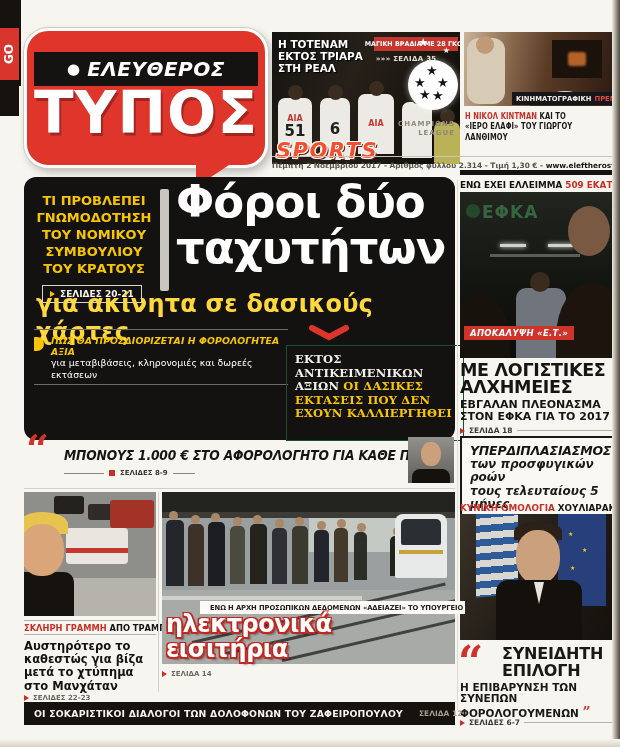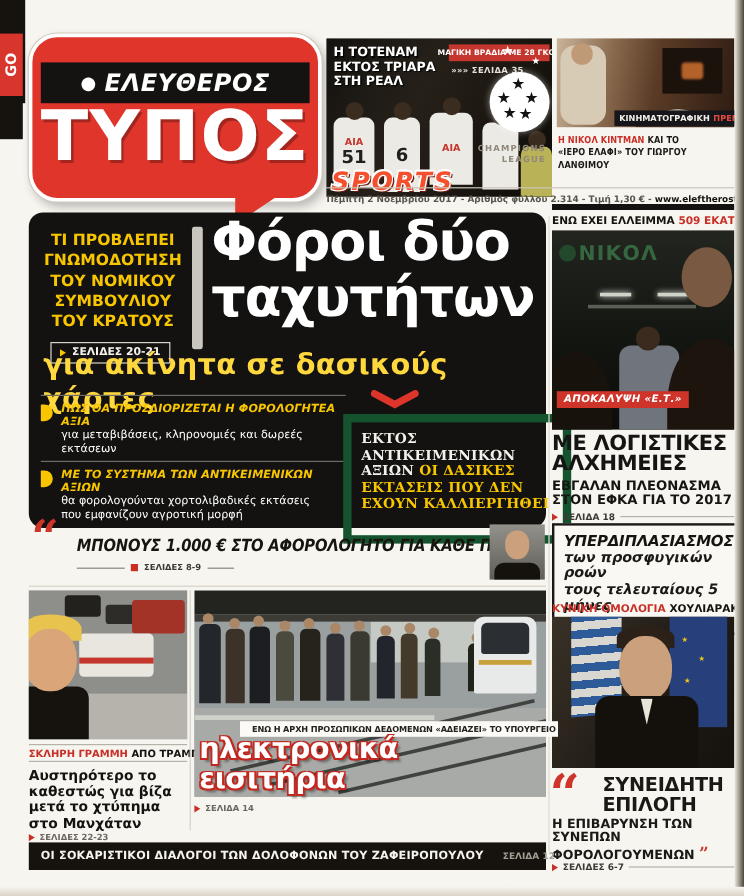--- a/index.html
+++ b/index.html
@@ -68,21 +68,21 @@
   .lead-bar{position:absolute;left:136px;top:12px;width:9px;height:102px;background:#c9c6bf;border-radius:2px}
   .lead-h1{position:absolute;left:152px;top:2px;width:278px;color:#fff;font-size:45px;font-weight:900;line-height:1.02;letter-spacing:-1px}
   .lead-sub{position:absolute;left:12px;top:113px;width:416px;color:#ffd83d;font-size:24px;font-weight:600;letter-spacing:.2px}
   .lead-bullets{position:absolute;left:10px;top:148px;width:254px}
   .lb-rule{height:1px;background:#6e6c66;margin:4px 0 5px}
   .lb-item{display:flex;gap:7px;margin-bottom:3px}
   .blt{flex:none;margin-top:2px;width:10px;height:14px;background:#f7c600;border-radius:1px 12px 12px 1px}
   .lb-head{color:#f7c600;font-style:italic;font-weight:800;font-size:9.3px;letter-spacing:.1px}
   .lb-body{color:#fff;font-weight:400;font-size:9.3px;line-height:1.25;max-width:220px}
   .chev{position:absolute;left:285px;top:148px}
-  .lead-box{position:absolute;left:262px;top:168px;width:160px;height:80px;border:7px solid #14532d;padding:7px 8px;font-family:"DejaVu Serif","Liberation Serif",serif;font-weight:700;font-size:11.5px;line-height:1.18;letter-spacing:.2px}
+  .lead-box{position:absolute;left:262px;top:168px;width:160px;height:80px;border:1px solid #14532d;padding:7px 8px;font-family:"DejaVu Serif","Liberation Serif",serif;font-weight:700;font-size:11.5px;line-height:1.18;letter-spacing:.2px}
   .lead-box .w{color:#f2f0ea}.lead-box .y{color:#f7c600}
   
   .rc-bar{left:460px;top:170px;width:152px;height:5px;background:#141311}
   .kicker{font-size:8.8px;font-weight:900;white-space:nowrap}
   .kicker .k-b{color:#16130f}.kicker .k-r{color:#c92f27}
   .efka-photo{left:460px;top:192px;width:152px;height:166px;background:linear-gradient(180deg,#23261f 0%,#191c17 30%,#121410 60%,#0c0d0a 100%);overflow:hidden}
   .efka-brand{position:absolute;left:22px;top:10px;color:#35663f;font-size:17px;font-weight:900;letter-spacing:1px}
   .efka-dot{position:absolute;left:6px;top:12px;width:14px;height:14px;border-radius:50%;background:#24482c}
   .light{position:absolute;width:26px;height:3px;background:#cfd4c9;box-shadow:0 0 5px #fff}
   .counter{position:absolute;left:30px;top:62px;width:90px;height:3px;background:#5a5f55}
@@ -258,43 +258,36 @@
     <div class="lead-bullets">
       <div class="lb-rule"></div>
       <div class="lb-item">
         <span class="blt"></span>
         <div>
           <div class="lb-head">ΠΩΣ ΘΑ ΠΡΟΣΔΙΟΡΙΖΕΤΑΙ Η ΦΟΡΟΛΟΓΗΤΕΑ ΑΞΙΑ</div>
           <div class="lb-body">για μεταβιβάσεις, κληρονομιές και δωρεές εκτάσεων</div>
         </div>
       </div>
       <div class="lb-rule"></div>
-      <div class="lb-item">
-        <span class="blt"></span>
-        <div>
-          <div class="lb-head">ΜΕ ΤΟ ΣΥΣΤΗΜΑ ΤΩΝ ΑΝΤΙΚΕΙΜΕΝΙΚΩΝ ΑΞΙΩΝ</div>
-          <div class="lb-body">θα φορολογούνται χορτολιβαδικές εκτάσεις που εμφανίζουν αγροτική μορφή</div>
-        </div>
-      </div>
     </div>
     <svg class="chev" width="40" height="16">
       <polyline points="3,3 20,12 37,3" fill="none" stroke="#de352b" stroke-width="6" stroke-linecap="round"></polyline>
     </svg>
     <div class="lead-box">
       <span class="w">ΕΚΤΟΣ ΑΝΤΙΚΕΙΜΕΝΙΚΩΝ ΑΞΙΩΝ</span><span class="y"> ΟΙ ΔΑΣΙΚΕΣ ΕΚΤΑΣΕΙΣ ΠΟΥ ΔΕΝ ΕΧΟΥΝ ΚΑΛΛΙΕΡΓΗΘΕΙ</span>
     </div>
   </div>
 
   <div class="abs rc-bar"></div>
   <div class="abs kicker" style="left:460px;top:180px">
     <span class="k-b">ΕΝΩ ΕΧΕΙ ΕΛΛΕΙΜΜΑ </span><span class="k-r">509 ΕΚΑΤ. €</span>
   </div>
   <div class="abs efka-photo">
     <div class="efka-dot"></div>
-    <div class="efka-brand">ΝΙΚΟΛ</div>
+    <div class="efka-brand">ΕΦΚΑ</div>
     <div class="light" style="left:40px;top:52px"></div>
     <div class="light" style="left:88px;top:52px"></div>
     <div class="counter"></div>
     <div class="sil-l"></div>
     <div class="sil-c"></div>
     <div class="sil-r"></div>
     <div class="sil-r-head"></div>
   </div>
   <div class="abs reveal">ΑΠΟΚΑΛΥΨΗ «Ε.Τ.»</div>
   <div class="abs efka-h1">ΜΕ ΛΟΓΙΣΤΙΚΕΣ ΑΛΧΗΜΕΙΕΣ</div>

